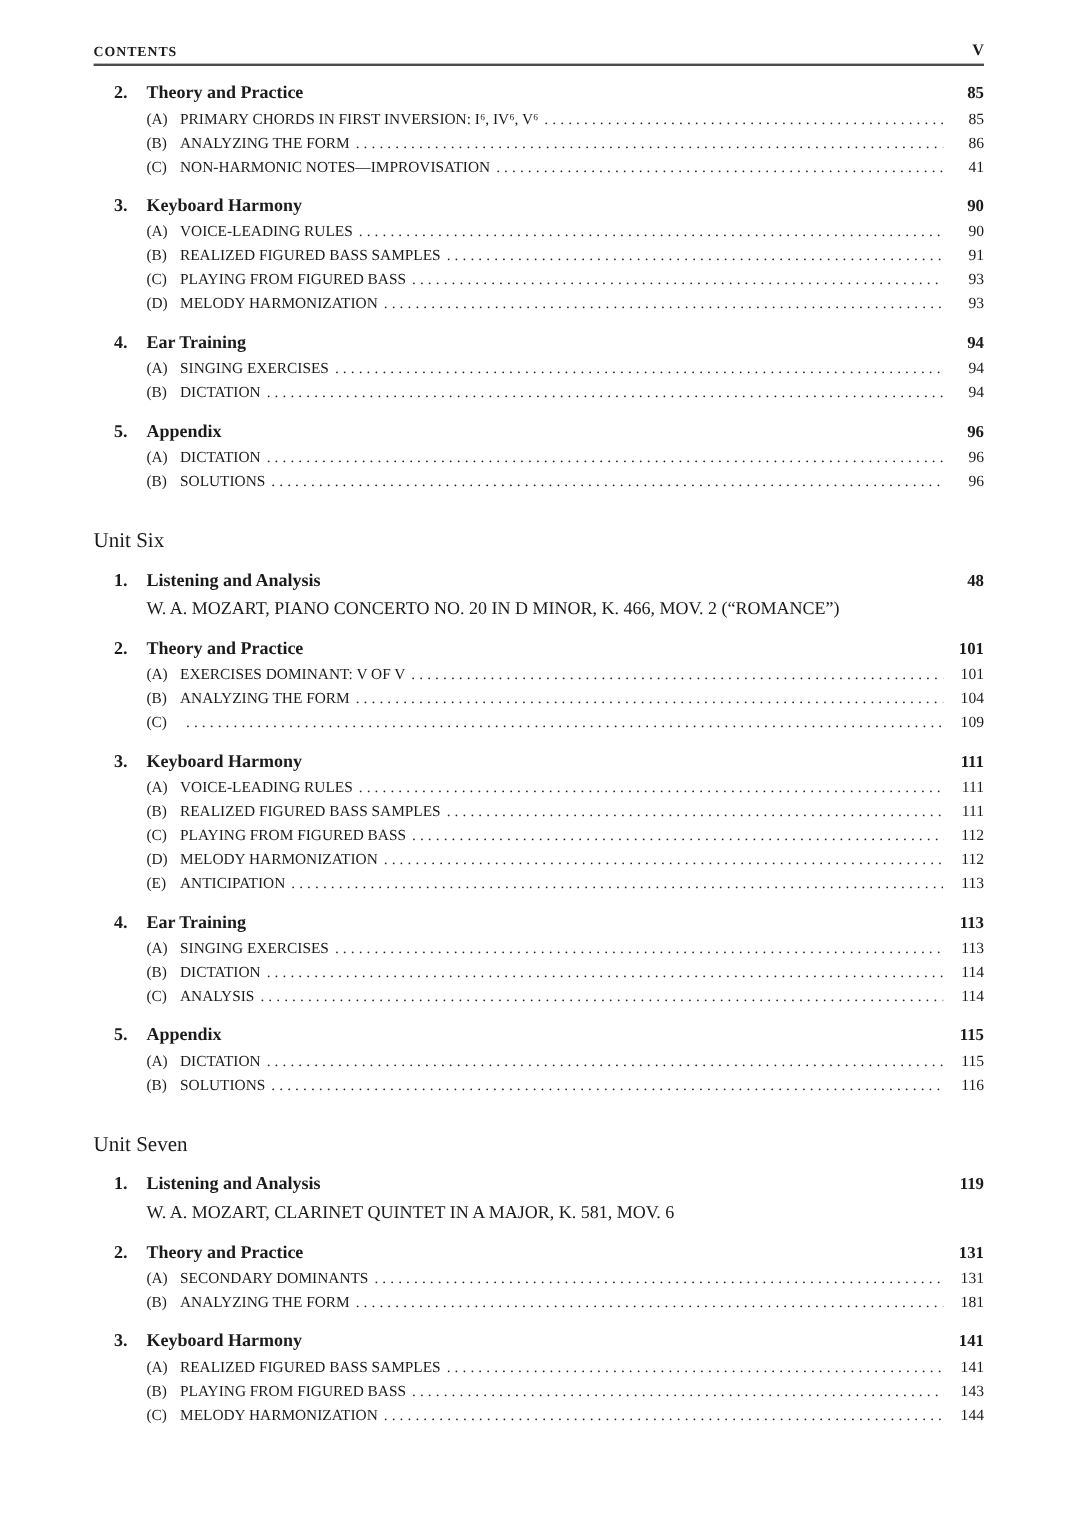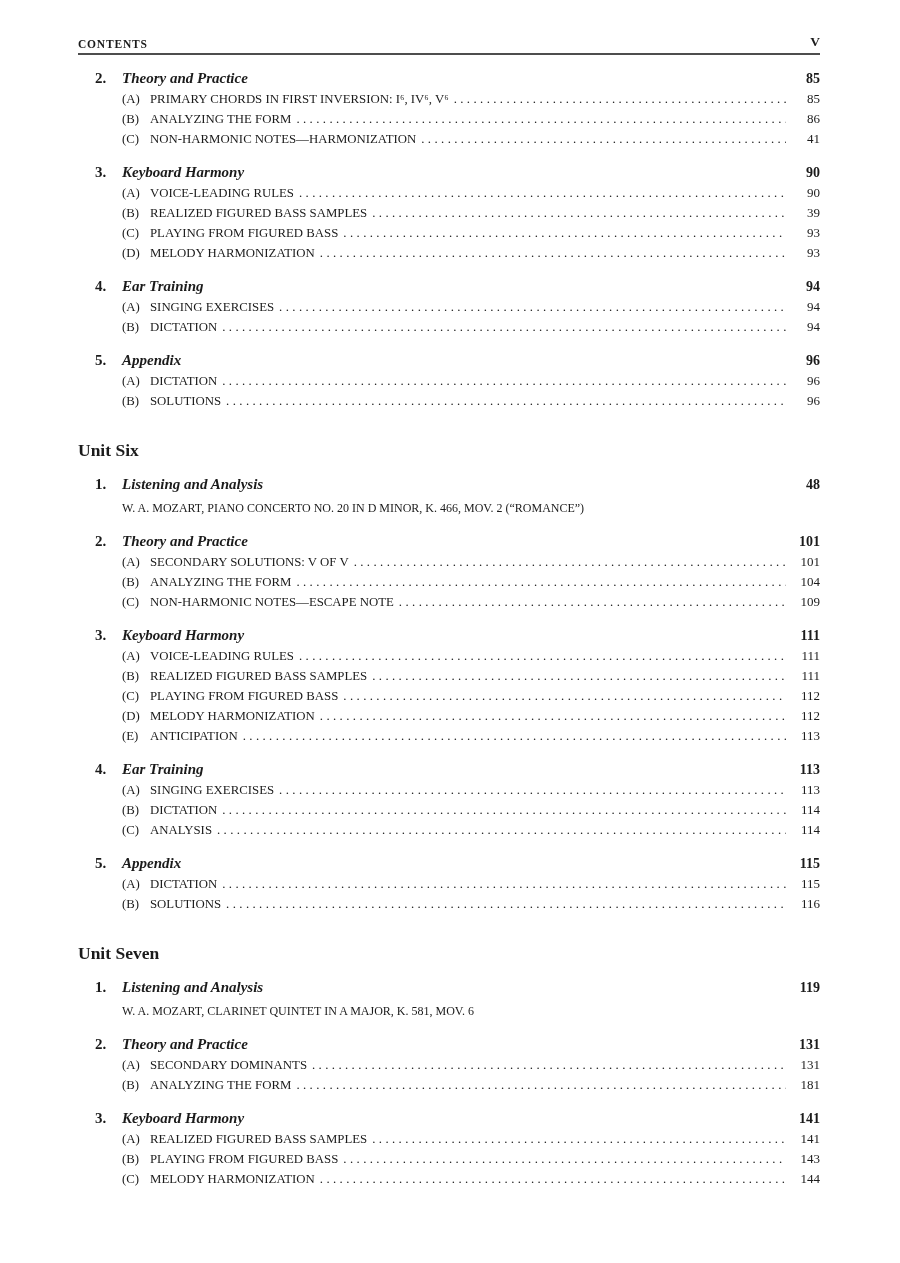--- a/index.html
+++ b/index.html
@@ -13,31 +13,31 @@
   .running-header {
     display: flex; justify-content: space-between; align-items: flex-end;
   }
   .rh-title { font-weight: bold; font-size: 11.5px; letter-spacing: 0.8px; }
   .rh-page  { font-weight: bold; font-size: 13.5px; }
   .header-rule { height: 2px; background: #4d4d4d; margin-top: 3px; }
 
   .toc { margin-top: 13px; }
 
   .unit {
-    font-size: 17.5px; font-weight: bold; line-height: 22px;
+    font-size: 17.5px; font-weight: normal; line-height: 22px;
     margin: 28px 0 0 0;
   }
 
   .entry {
     display: flex; align-items: baseline;
     margin: 13px 0 0 17px;
     font-size: 15px; font-weight: bold; line-height: 20px;
   }
   .enum   { width: 27px; flex: 0 0 27px; }
-  .etitle { white-space: nowrap; font-style: italic; }
+  .etitle { white-space: nowrap; }
   .espacer{ flex: 1; }
   .epage  { flex: 0 0 34px; width: 34px; text-align: right; font-size: 14px; }
 
   .sub {
     display: flex; align-items: baseline;
     margin-left: 44px;
     font-size: 12.8px; line-height: 19px;
   }
   .slabel { width: 28px; flex: 0 0 28px; }
   .stext  { white-space: nowrap; }
@@ -46,21 +46,21 @@
     margin: 0 3px 0 5px; min-width: 10px;
   }
   .leader::after {
     content: "........................................................................................................................................................";
     letter-spacing: 3.4px; font-size: 12.8px; color: #222;
   }
   .spage { flex: 0 0 31px; width: 31px; text-align: right; font-size: 13px; }
 
   .note {
     margin: 4px 0 0 44px;
-    font-size: 12px; line-height: 19px; white-space: nowrap;
+    font-size: 15px; line-height: 19px; white-space: nowrap;
   }
 </style>
 </head>
 <body>
 
 <main class="page">
   <header class="running-header">
     <span class="rh-title">CONTENTS</span>
     <span class="rh-page">V</span>
   </header>
@@ -79,41 +79,41 @@
     <span class="spage">85</span>
   </div>
       <div class="sub">
     <span class="slabel">(B)</span>
     <span class="stext">ANALYZING THE FORM</span>
     <span class="leader"></span>
     <span class="spage">86</span>
   </div>
       <div class="sub">
     <span class="slabel">(C)</span>
-    <span class="stext">NON-HARMONIC NOTES—HARMONIZATION</span>
+    <span class="stext">NON-HARMONIC NOTES—IMPROVISATION</span>
     <span class="leader"></span>
     <span class="spage">41</span>
   </div>
       <div class="entry">
     <span class="enum">3.</span>
     <span class="etitle">Keyboard Harmony</span>
     <span class="espacer"></span>
     <span class="epage">90</span>
   </div>
       <div class="sub">
     <span class="slabel">(A)</span>
     <span class="stext">VOICE-LEADING RULES</span>
     <span class="leader"></span>
     <span class="spage">90</span>
   </div>
       <div class="sub">
     <span class="slabel">(B)</span>
     <span class="stext">REALIZED FIGURED BASS SAMPLES</span>
     <span class="leader"></span>
-    <span class="spage">39</span>
+    <span class="spage">91</span>
   </div>
       <div class="sub">
     <span class="slabel">(C)</span>
     <span class="stext">PLAYING FROM FIGURED BASS</span>
     <span class="leader"></span>
     <span class="spage">93</span>
   </div>
       <div class="sub">
     <span class="slabel">(D)</span>
     <span class="stext">MELODY HARMONIZATION</span>
@@ -165,33 +165,32 @@
   </div>
       <div class="note">W. A. MOZART, PIANO CONCERTO NO. 20 IN D MINOR, K. 466, MOV. 2 (“ROMANCE”)</div>
       <div class="entry">
     <span class="enum">2.</span>
     <span class="etitle">Theory and Practice</span>
     <span class="espacer"></span>
     <span class="epage">101</span>
   </div>
       <div class="sub">
     <span class="slabel">(A)</span>
-    <span class="stext">SECONDARY SOLUTIONS: V OF V</span>
+    <span class="stext">EXERCISES DOMINANT: V OF V</span>
     <span class="leader"></span>
     <span class="spage">101</span>
   </div>
       <div class="sub">
     <span class="slabel">(B)</span>
     <span class="stext">ANALYZING THE FORM</span>
     <span class="leader"></span>
     <span class="spage">104</span>
   </div>
       <div class="sub">
     <span class="slabel">(C)</span>
-    <span class="stext">NON-HARMONIC NOTES—ESCAPE NOTE</span>
     <span class="leader"></span>
     <span class="spage">109</span>
   </div>
       <div class="entry">
     <span class="enum">3.</span>
     <span class="etitle">Keyboard Harmony</span>
     <span class="espacer"></span>
     <span class="epage">111</span>
   </div>
       <div class="sub">

